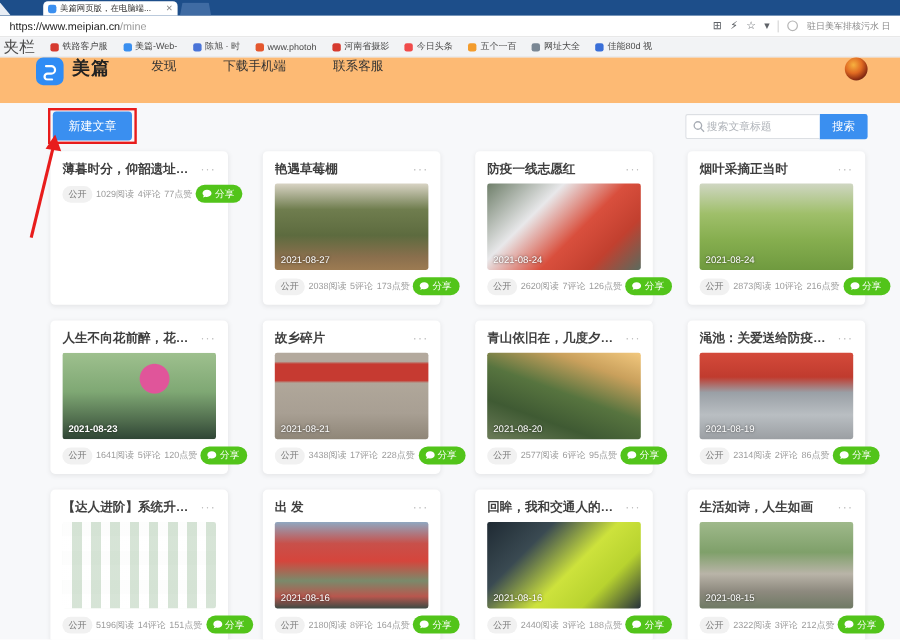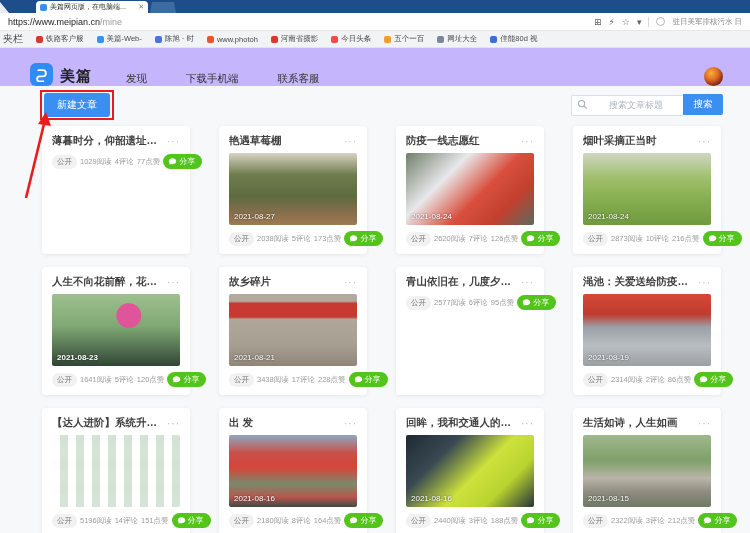--- a/index.html
+++ b/index.html
@@ -28,24 +28,24 @@
   .url-sep { width:1px; height:10px; background:#d8d8d8; }
   .news-dot { width:9px; height:9px; border:1px solid #b5b5b5; border-radius:50%;
     display:inline-block; }
   .news-txt { font-size:7.5px; color:#8a8a8a; white-space:nowrap; }
 
   .bookmarks { height:17px; background:#f2f3f5; border-bottom:1px solid #e3e4e6;
     display:flex; align-items:center; gap:13px; padding:0 6px; overflow:hidden; }
   .bm { display:flex; align-items:center; gap:3px; font-size:7.5px; color:#4a4a4a;
     white-space:nowrap; }
   .bm-ico { width:7px; height:7px; border-radius:2px; display:inline-block; flex:0 0 auto; }
-  .bm-trunc { font-size:10px; color:#4a4a4a; margin-left:-3px; white-space:nowrap; }
+  .bm-trunc { font-size:13px; color:#4a4a4a; margin-left:-3px; white-space:nowrap; }
 
   
-  .siteheader { height:38px; background:#c4b5fd; display:flex; align-items:flex-end;
+  .siteheader { height:38px; background:#fdba74; display:flex; align-items:flex-start;
     padding:0 27px 0 30px; }
   .logo { width:23px; height:23px; border-radius:6px; background:#2f8cf5;
     display:flex; align-items:center; justify-content:center; }
   .brand { font-size:15px; font-weight:bold; color:#222; margin-left:7px; letter-spacing:1px; }
   .nav { display:flex; gap:39px; margin-left:34px; }
   .nav span { font-size:10.5px; color:#333; cursor:pointer; }
   .avatar { margin-left:auto; width:19px; height:19px; border-radius:50%;
     background:radial-gradient(circle at 38% 32%,#f7b13f 0%,#e06a22 40%,#8c2d12 70%,#241510 100%); }
 
   
@@ -56,21 +56,21 @@
   .btn-new { background:#3a8ff0; color:#fff; font-size:10px; border:none;
     padding:5px 13px; border-radius:3px; cursor:pointer; }
   .annot-box { position:absolute; inset:-3px -4px; border:2px solid #e81c1c;
     pointer-events:none; }
   .annot-arrow { position:absolute; left:16px; top:26px; pointer-events:none; }
 
   .searchbox { display:flex; align-items:stretch; }
   .search-input-wrap { position:relative; }
   .search-input-wrap svg { position:absolute; left:6px; top:5px; }
   .search-input { width:112px; height:21px; border:1px solid #dcdfe3; border-right:none;
-    border-radius:2px 0 0 2px; padding:0 4px 0 37px; font-size:9px; color:#333;
+    border-radius:2px 0 0 2px; padding:0 4px 0 17px; font-size:9px; color:#333;
     background:#fff; outline:none; }
   .search-input::placeholder { color:#b0b4ba; }
   .btn-search { width:40px; height:21px; background:#3a8ff0; color:#fff;
     font-size:9.5px; border:none; border-radius:0 2px 2px 0; cursor:pointer; }
 
   .grid { display:grid; grid-template-columns:repeat(4,148px); column-gap:29px;
     row-gap:13px; padding:0 27px 0 42px; }
   .card { background:#fff; border-radius:4px; box-shadow:0 1px 4px rgba(0,0,0,.07);
     padding:8px 10px 8px; height:128px; }
   .card-head { display:flex; align-items:center; justify-content:space-between; }
@@ -331,20 +331,23 @@
         <span>分享</span>
       </span>
     </div>
   </div>
 
   <div class="card">
     <div class="card-head">
       <span class="card-title">青山依旧在，几度夕阳红</span>
       <span class="card-more">···</span>
     </div>
+    <div class="card-img" style="background: linear-gradient(200deg, rgb(242, 200, 126) 0%, rgb(201, 160, 92) 22%, rgb(87, 116, 63) 48%, rgb(63, 90, 51) 72%, rgb(107, 123, 88) 100%);">
+      <span class="card-date">2021-08-20</span>
+    </div>
     <div class="card-foot">
       <span class="pill-public">公开</span>
       <span class="stat">2577阅读</span>
       <span class="stat">6评论</span>
       <span class="stat">95点赞</span>
       <span class="pill-share">
         <svg width="9" height="9" viewBox="0 0 12 12">
               <path d="M6 1.5c2.8 0 5 1.8 5 4s-2.2 4-5 4c-.6 0-1.2-.1-1.7-.3L1.5 10l.9-2.1C1.6 7.2 1 6.4 1 5.5c0-2.2 2.2-4 5-4z" fill="#fff"></path>
             </svg>
         <span>分享</span>

